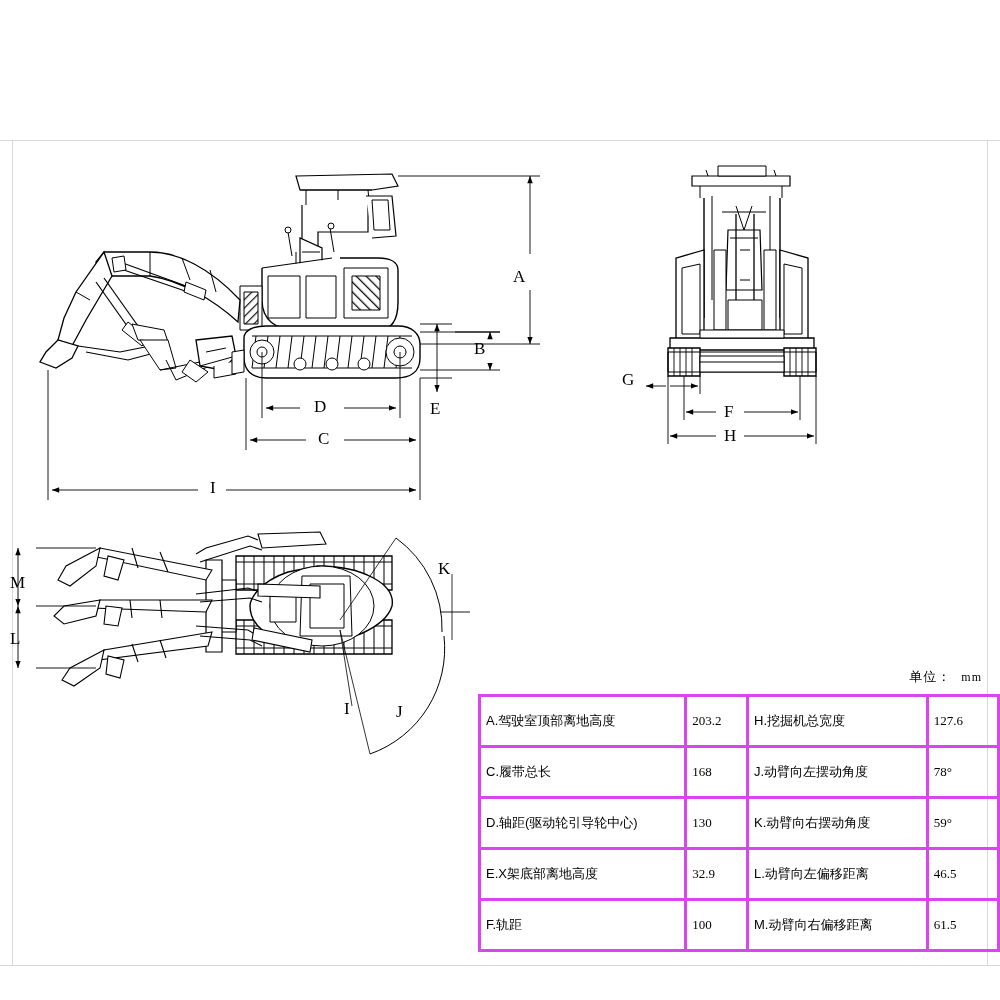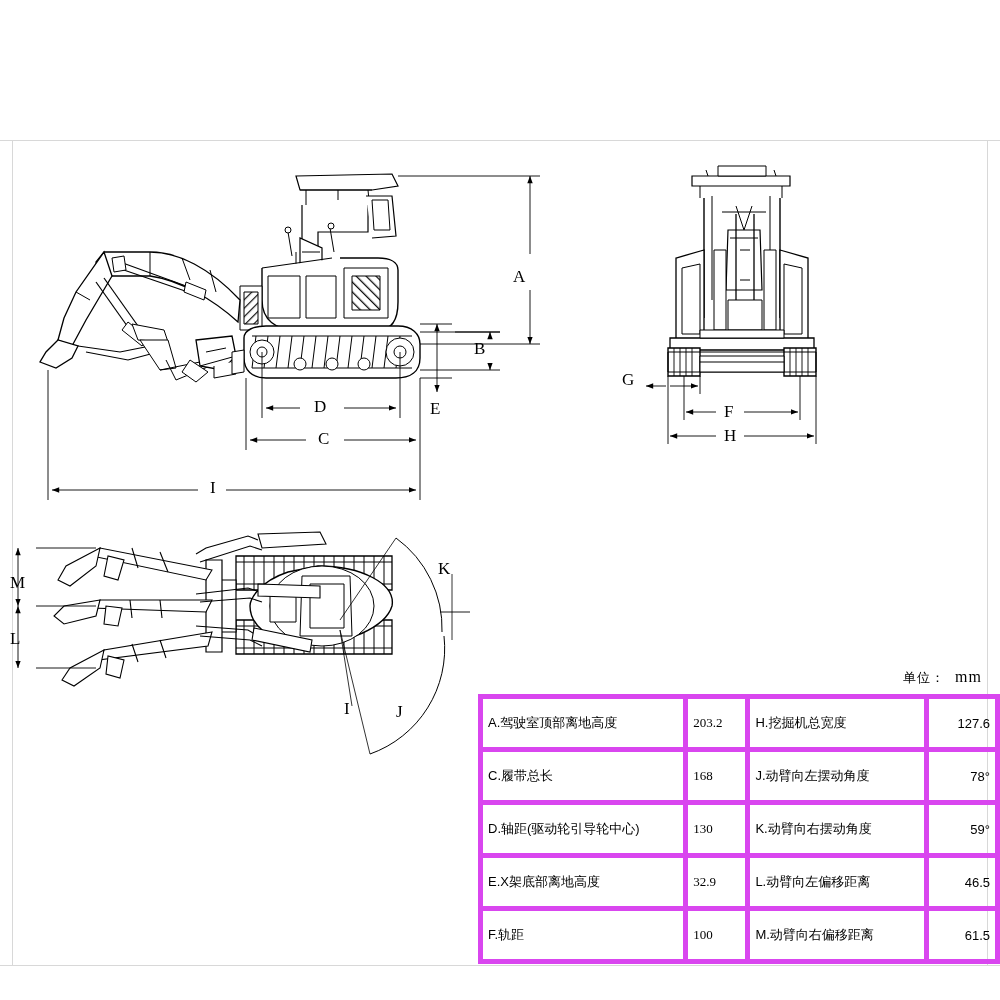--- a/index.html
+++ b/index.html
@@ -40,44 +40,44 @@
   .unit-note {
     position: absolute;
     right: 18px;
     top: 668px;
     font-family: "Liberation Sans", sans-serif;
     font-size: 13px;
     letter-spacing: 1px;
   }
   .unit-note .mm {
     font-family: "Liberation Serif", serif;
-    font-size: 16px;
+    font-size: 12px;
     margin-left: 10px;
   }
 
   table.spec {
     position: absolute;
     left: 478px;
     top: 694px;
     border-collapse: collapse;
     font-size: 13px;
     font-family: "Liberation Sans", sans-serif;
   }
   table.spec td {
-    border: 5px solid #d946ef;
+    border: 3px solid #d946ef;
     padding: 15px 5px;
     height: 17px;
     vertical-align: middle;
     white-space: nowrap;
     margin-top: 24px;
   }
   td.name { width: 196px; }
   td.val  { width: 50px; text-align: left; font-family: "Liberation Serif", serif; }
   td.name2 { width: 170px; }
-  td.val2  { width: 60px; text-align: right; font-family: Liberation Sans, sans-serif; }
+  td.val2  { width: 60px; text-align: left; font-family: Liberation Serif, serif; }
   td.empty { border: 1px solid #000; }
 </style>
 </head>
 <body>
 
 <div class="frame-line" id="top-rule"></div>
 <div class="frame-line" id="bottom-rule"></div>
 <div class="frame-line" id="left-rule"></div>
 <div class="frame-line" id="right-rule"></div>
 

